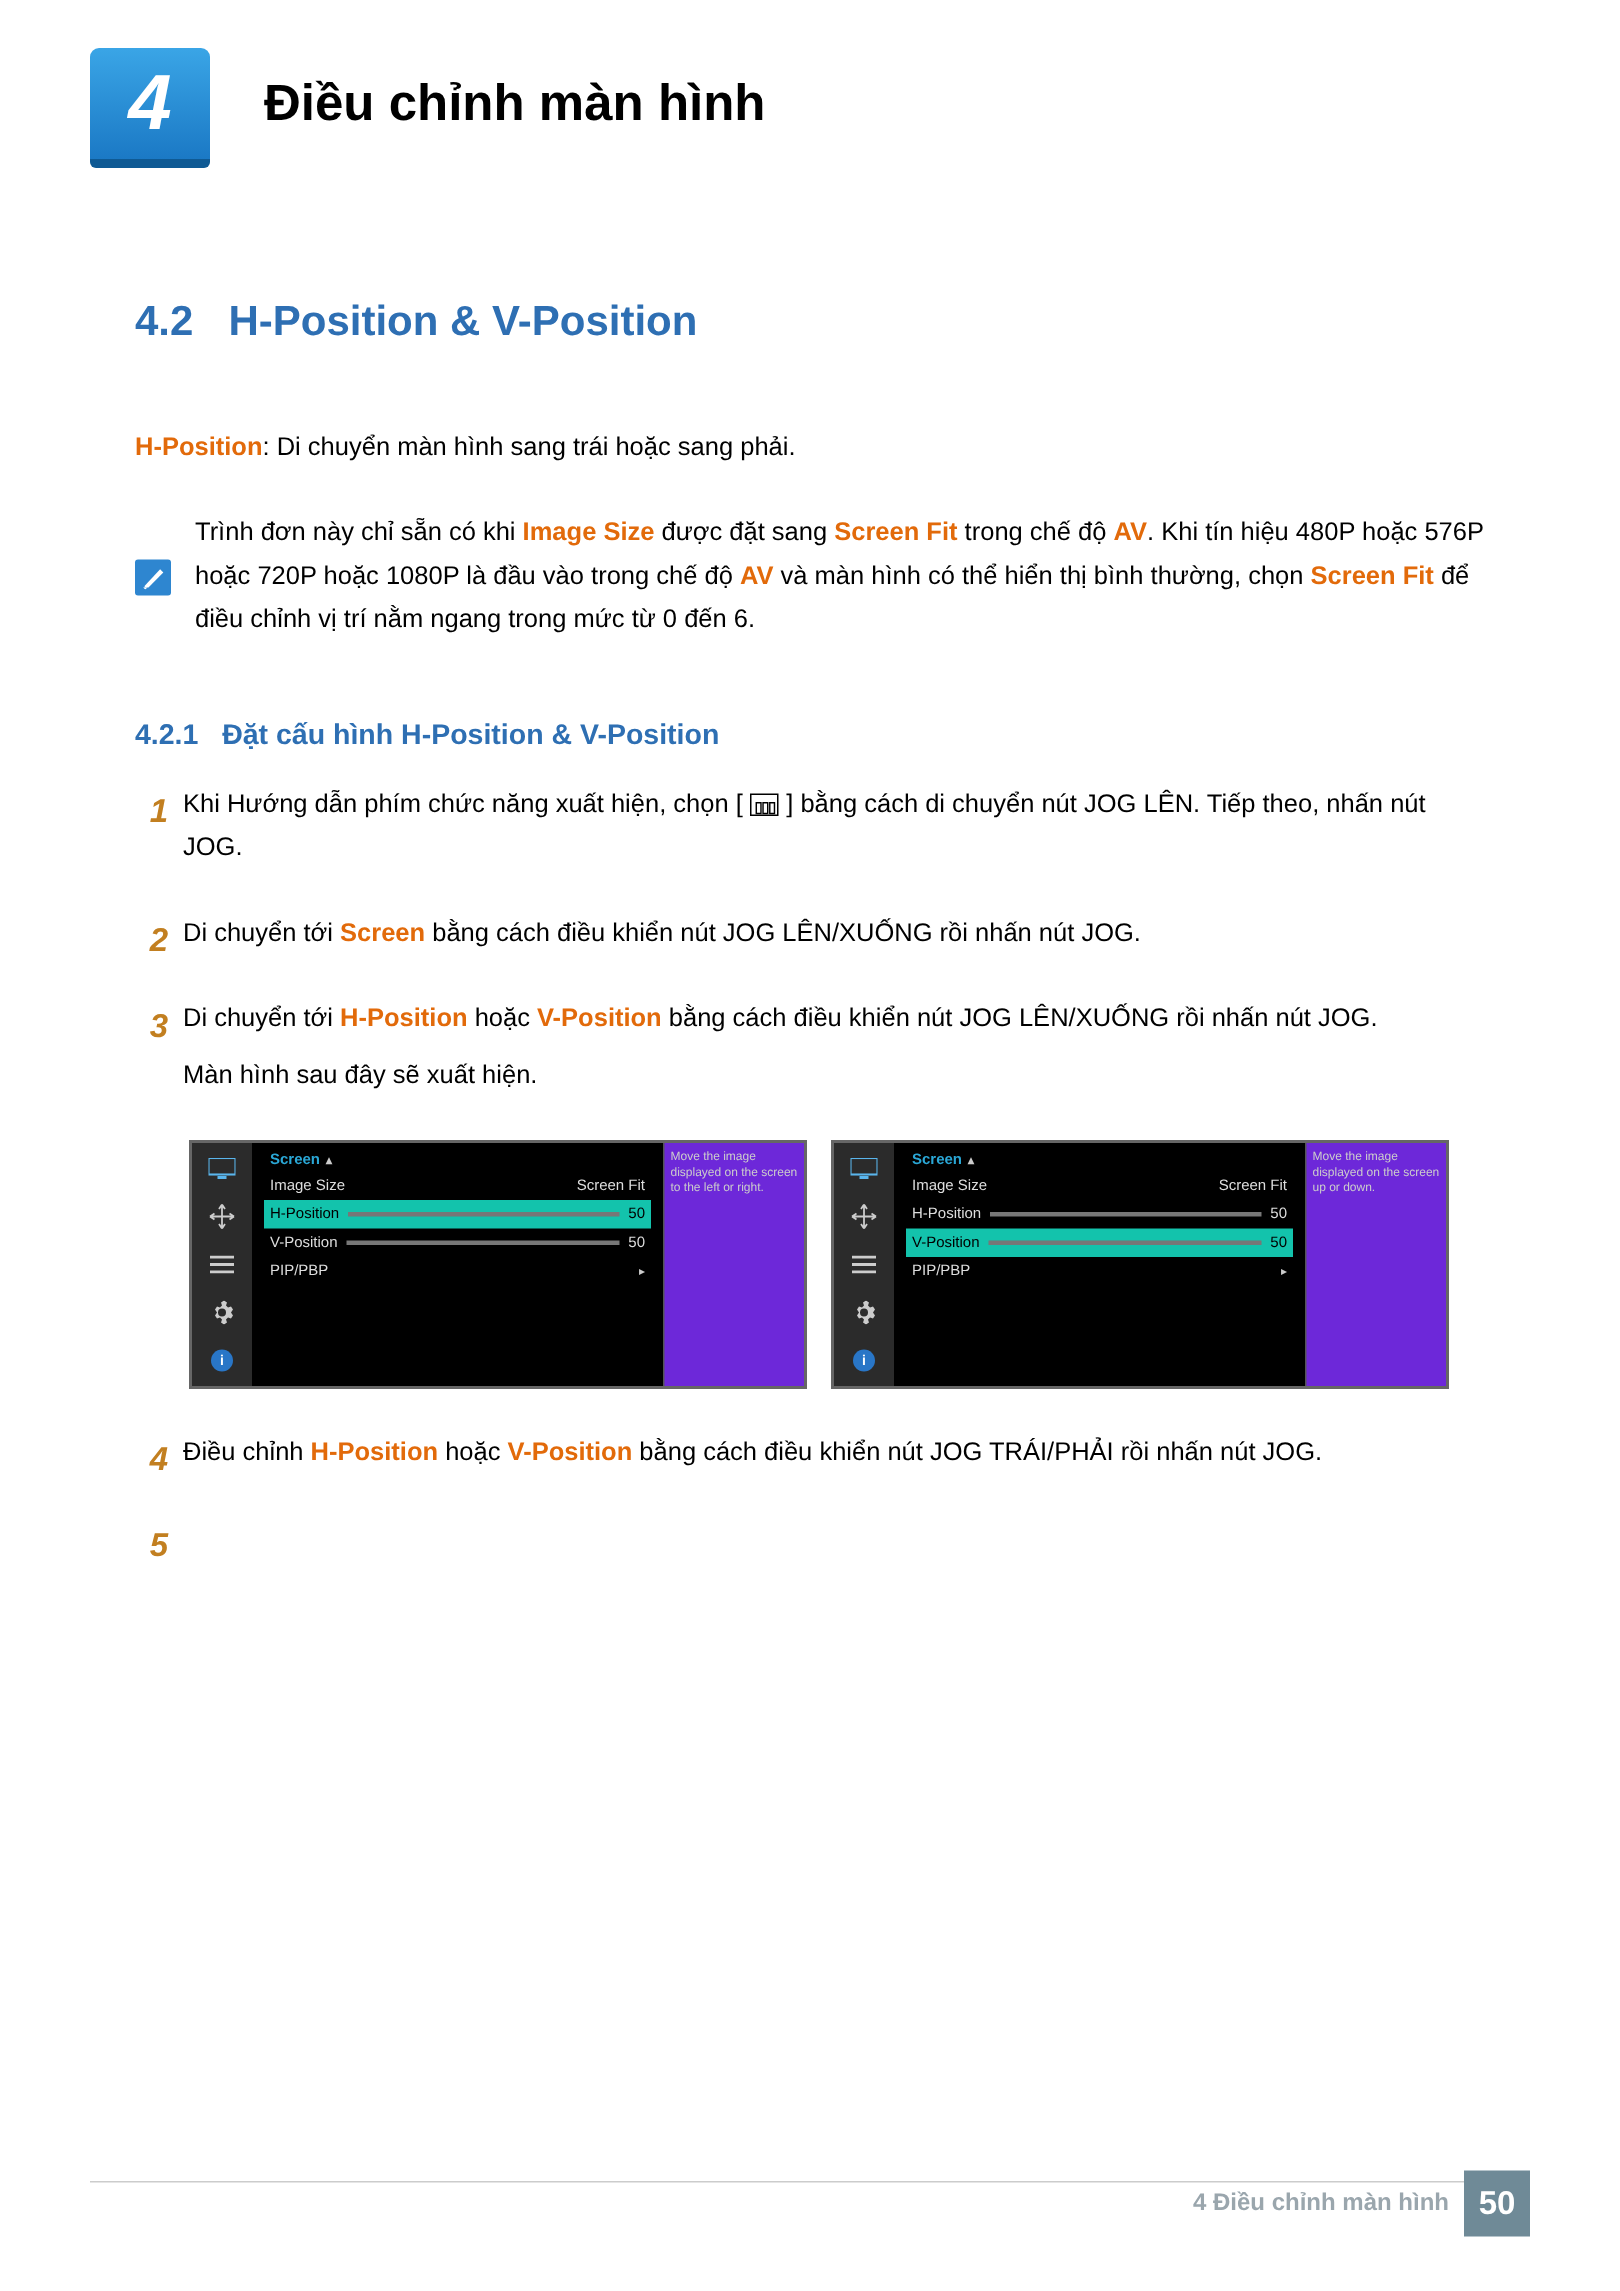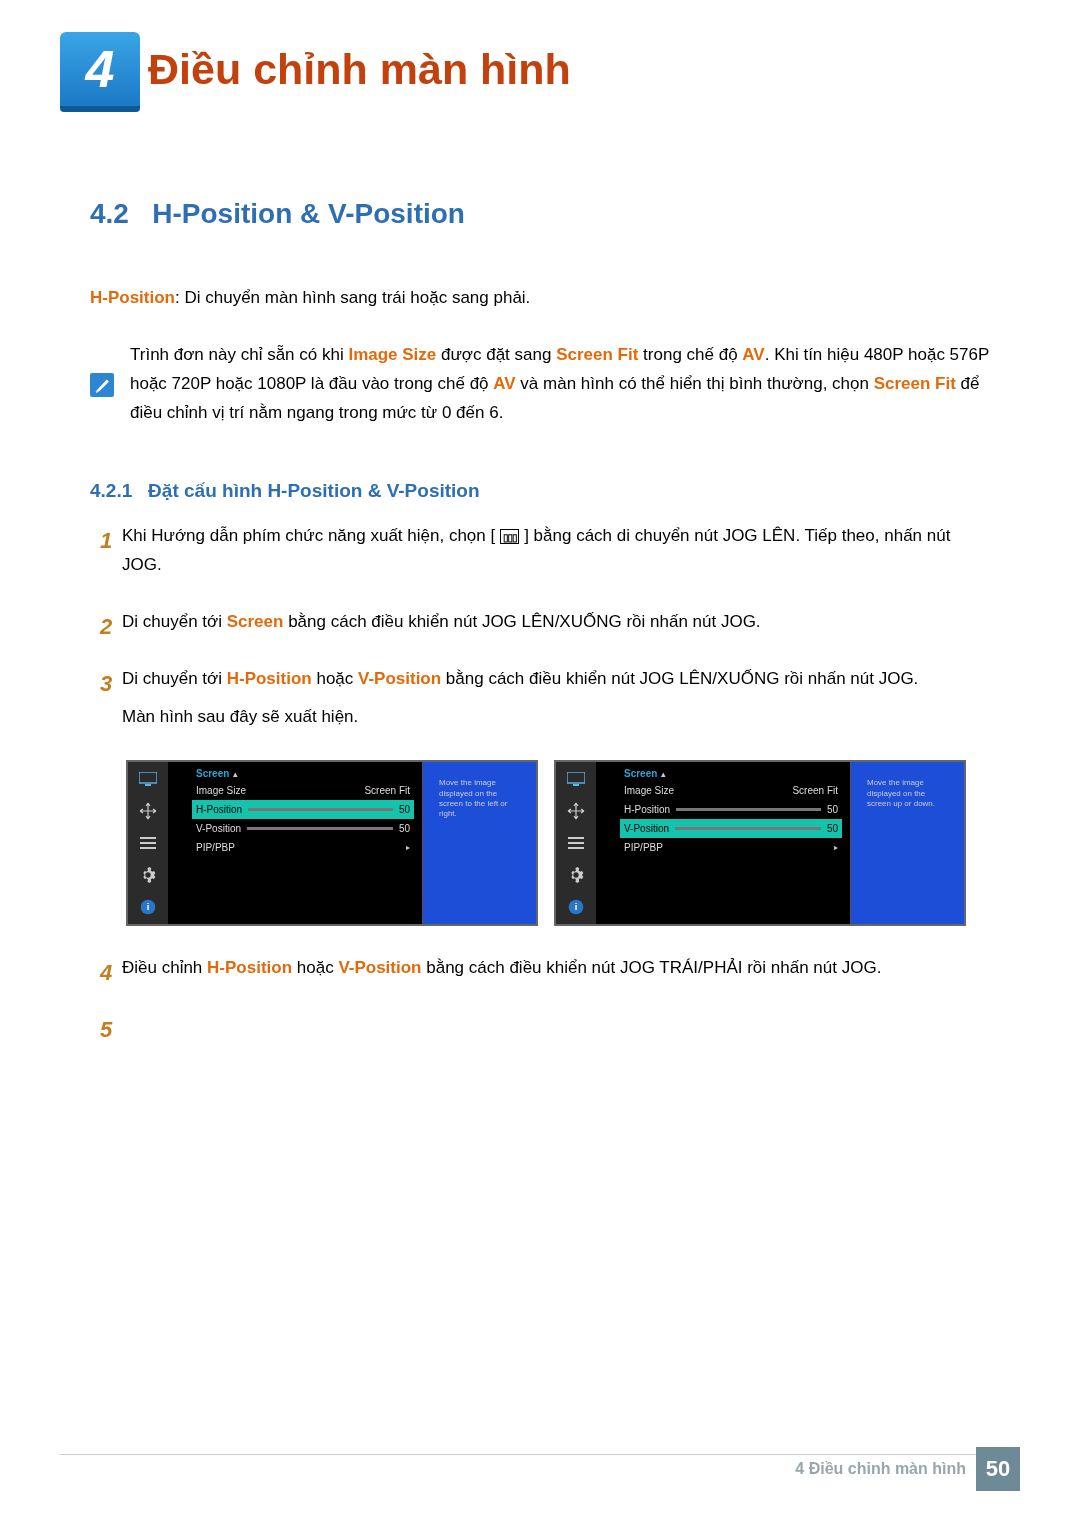--- a/index.html
+++ b/index.html
@@ -33,24 +33,24 @@
   }
   .chapter-badge::after {
     content:"";
     position:absolute;
     bottom:-6px; left:0; right:0;
     height:6px;
     background:#0f5a94;
     border-radius:0 0 4px 4px;
   }
   .chapter-title {
-    margin-left: 8px;
-    font-size: 43px;
+    margin-left: 36px;
+    font-size: 34px;
     font-weight: bold;
-    color: #c2410c;
+    color: #000000;
   }
   .content { padding: 60px 90px 0 90px; }
   .sec-title { font-size: 28px; font-weight: bold; color: #2e6fb3; margin-top: 28px; }
   .para-group { margin-top: 54px; font-size: 17px; line-height: 1.6; color: #000; }
   .para-group p { margin-bottom: 14px; }
   .hl-orange { color: #e26a0a; font-weight: bold; }
   .note-block {
     display: flex;
     margin-top: 30px;
     align-items: center;
@@ -111,42 +111,42 @@
     width: 40px;
     background: #2b2b2b;
     display: flex; flex-direction: column; align-items: center;
     padding: 6px 0;
     gap: 10px;
   }
   .osd-side div {
     width: 22px; height: 22px;
     display:flex; align-items:center; justify-content:center;
   }
-  .osd-main { flex:1; padding: 4px 8px 8px 24px; }
+  .osd-main { flex:1; padding: 4px 8px 8px 8px; }
   .osd-title { font-size: 10px; color: #2aa7d6; font-weight:bold; padding: 2px 4px;}
   .osd-line {
     display:flex; align-items:center; justify-content:space-between;
     font-size:10px;
     padding:4px 4px;
     color:#ddd;
     position:relative;
   }
   .osd-line.sel { background:#13c3ac; color:#000;}
   .osd-line .bar {
     flex:1; height:3px; background:#777; margin:0 6px;
     position:relative;
   }
   .osd-line .bar .fill { height:100%; width:50%; background:#fff; }
   .osd-help {
-    width: 114px;
-    background:#1d4ed8;
+    width: 94px;
+    background:#6d28d9;
     border-left:1px solid #555;
     font-size:8px;
     color:#ccc;
-    padding:16px;
+    padding:4px;
     line-height:1.3;
   }
   .arrow-ind { font-size:8px; color:#ccc; margin-left:4px;}
   .footer {
     position:absolute;
     bottom:36px;
     right: 60px;
     display:flex;
     align-items:center;
   }

